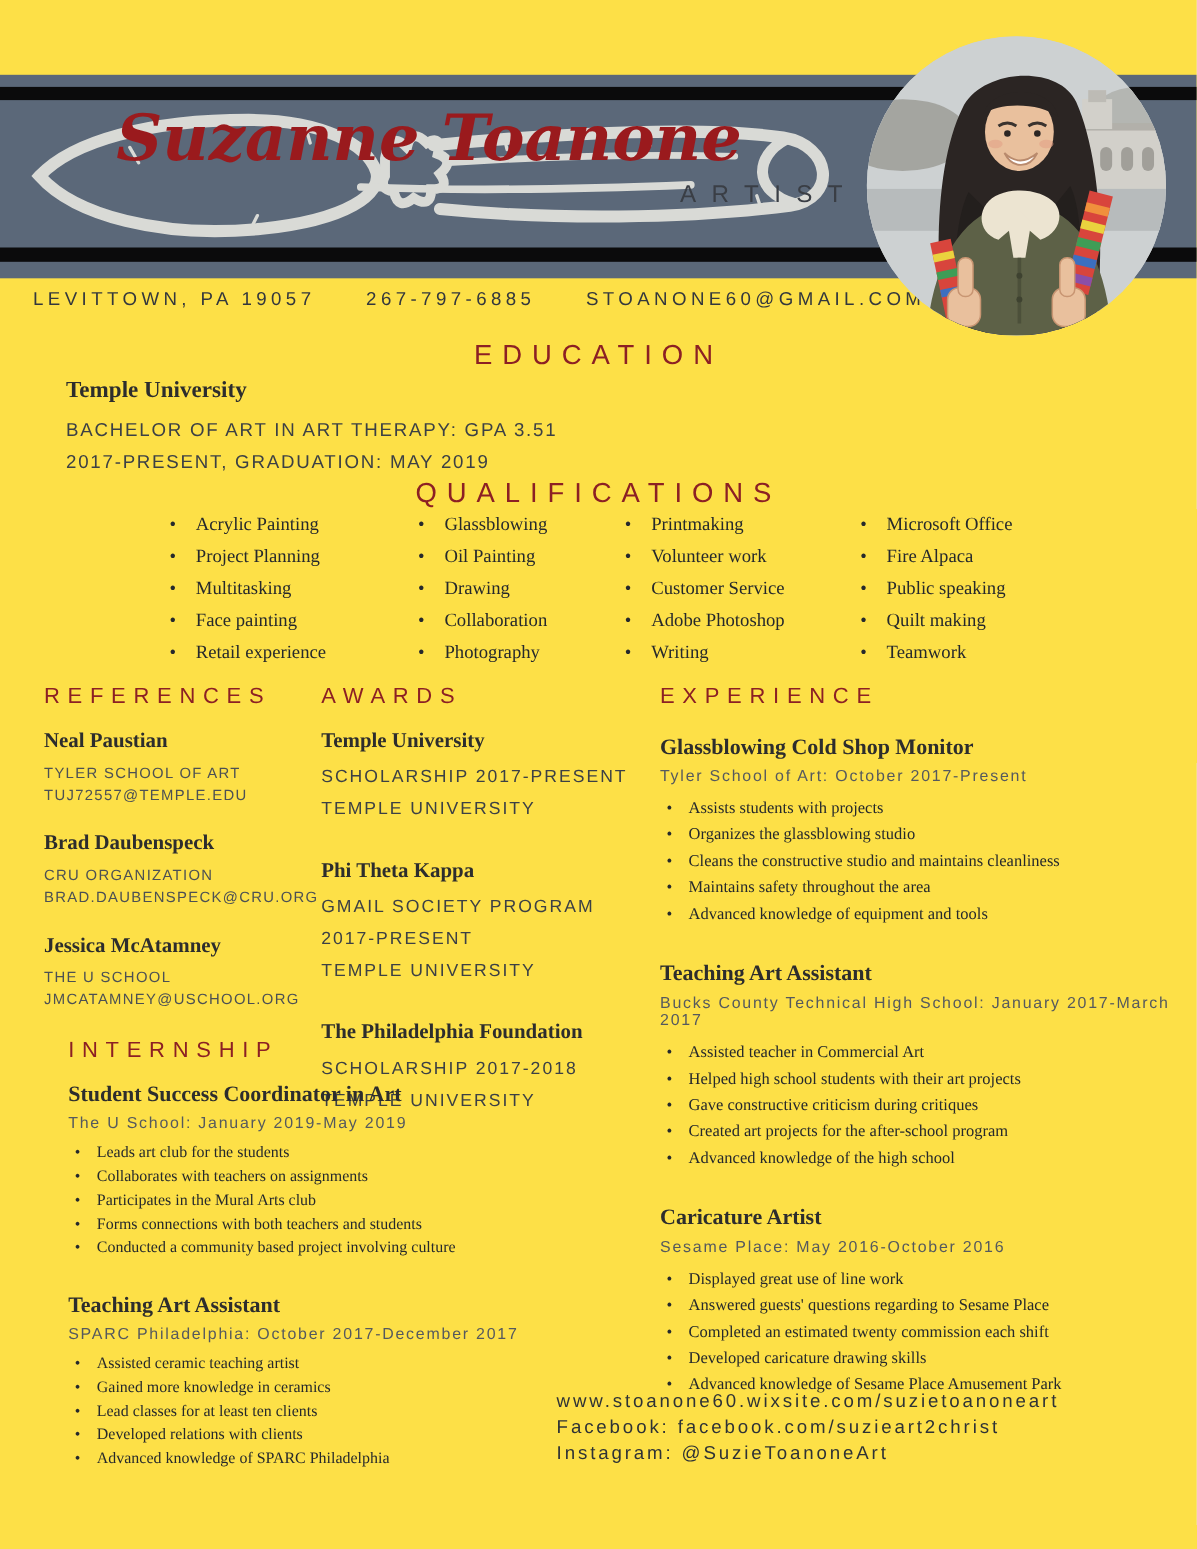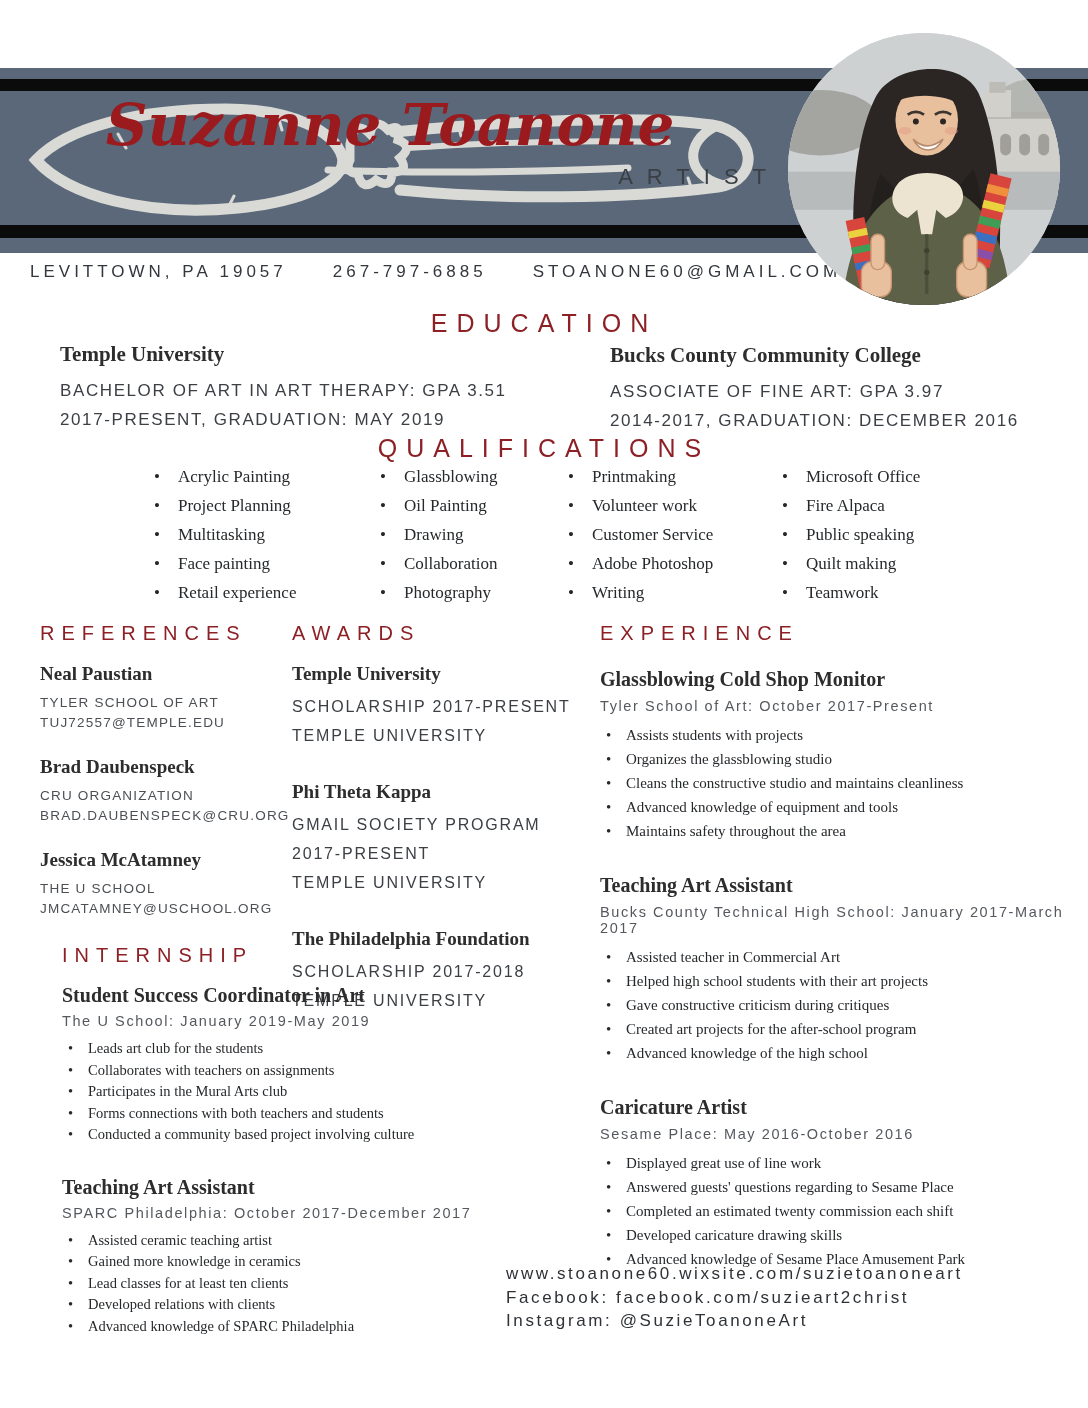--- a/index.html
+++ b/index.html
@@ -1,20 +1,20 @@
 <!DOCTYPE html>
 <html><head>
 <meta charset="utf-8">
 <style>
   * { margin:0; padding:0; box-sizing:border-box; }
   html,body { background:#e8e8e2; }
   body { font-family:"Liberation Sans", sans-serif; }
   .page {
     position:relative; width:1088px; height:1408px;
-    background:#ffffff; overflow:hidden; margin:0 auto;text-decoration:underline;
+    background:#fde047; overflow:hidden; margin:0 auto;text-decoration:underline;
   }
 
   
   .band { position:absolute; left:0; top:68px; width:1088px; height:185px; background:#5b6879; }
   .stripe { position:absolute; left:0; width:1088px; background:#0b0b0c; }
   .stripe.top { top:11px; height:12px; }
   .stripe.bottom { top:157px; height:13px; }
   .brush-svg { position:absolute; left:28px; top:14px; }
   .name-wrap { position:absolute; left:0; top:26px; width:780px; text-align:center; }
   .artist-name {
@@ -182,25 +182,20 @@
     <span>LEVITTOWN, PA 19057</span>
     <span>267-797-6885</span>
     <span>STOANONE60@GMAIL.COM</span>
   </div>
 
   <div class="big-header" id="edu-header">EDUCATION</div>
   <div class="school" id="school-0">
     <div class="school-name">Temple University</div>
     <div class="school-line">BACHELOR OF ART IN ART THERAPY: GPA 3.51</div>
     <div class="school-line">2017-PRESENT, GRADUATION: MAY 2019</div>
-  </div>
-  <div class="school" id="school-1">
-    <div class="school-name">Bucks County Community College</div>
-    <div class="school-line">ASSOCIATE OF FINE ART: GPA 3.97</div>
-    <div class="school-line">2014-2017, GRADUATION: DECEMBER 2016</div>
   </div>
 
   <div class="big-header" id="qual-header">QUALIFICATIONS</div>
   <div class="qual-wrap">
       <ul class="qual-col">
         <li class="qual-item">Acrylic Painting</li>
         <li class="qual-item">Project Planning</li>
         <li class="qual-item">Multitasking</li>
         <li class="qual-item">Face painting</li>
         <li class="qual-item">Retail experience</li>
@@ -268,22 +263,22 @@
       </div>
     </div>
   <div class="exp-list">
       <div class="job">
         <div class="job-title">Glassblowing Cold Shop Monitor</div>
         <div class="job-sub">Tyler School of Art: October 2017-Present</div>
         <ul class="job-bullets">
           <li class="job-bullet">Assists students with projects</li>
           <li class="job-bullet">Organizes the glassblowing studio</li>
           <li class="job-bullet">Cleans the constructive studio and maintains cleanliness</li>
+          <li class="job-bullet">Maintains safety throughout the area</li>
           <li class="job-bullet">Advanced knowledge of equipment and tools</li>
-          <li class="job-bullet">Maintains safety throughout the area</li>
         </ul>
       </div>
       <div class="job">
         <div class="job-title">Teaching Art Assistant</div>
         <div class="job-sub">Bucks County Technical High School: January 2017-March 2017</div>
         <ul class="job-bullets">
           <li class="job-bullet">Assisted teacher in Commercial Art</li>
           <li class="job-bullet">Helped high school students with their art projects</li>
           <li class="job-bullet">Gave constructive criticism during critiques</li>
           <li class="job-bullet">Created art projects for the after-school program</li>

